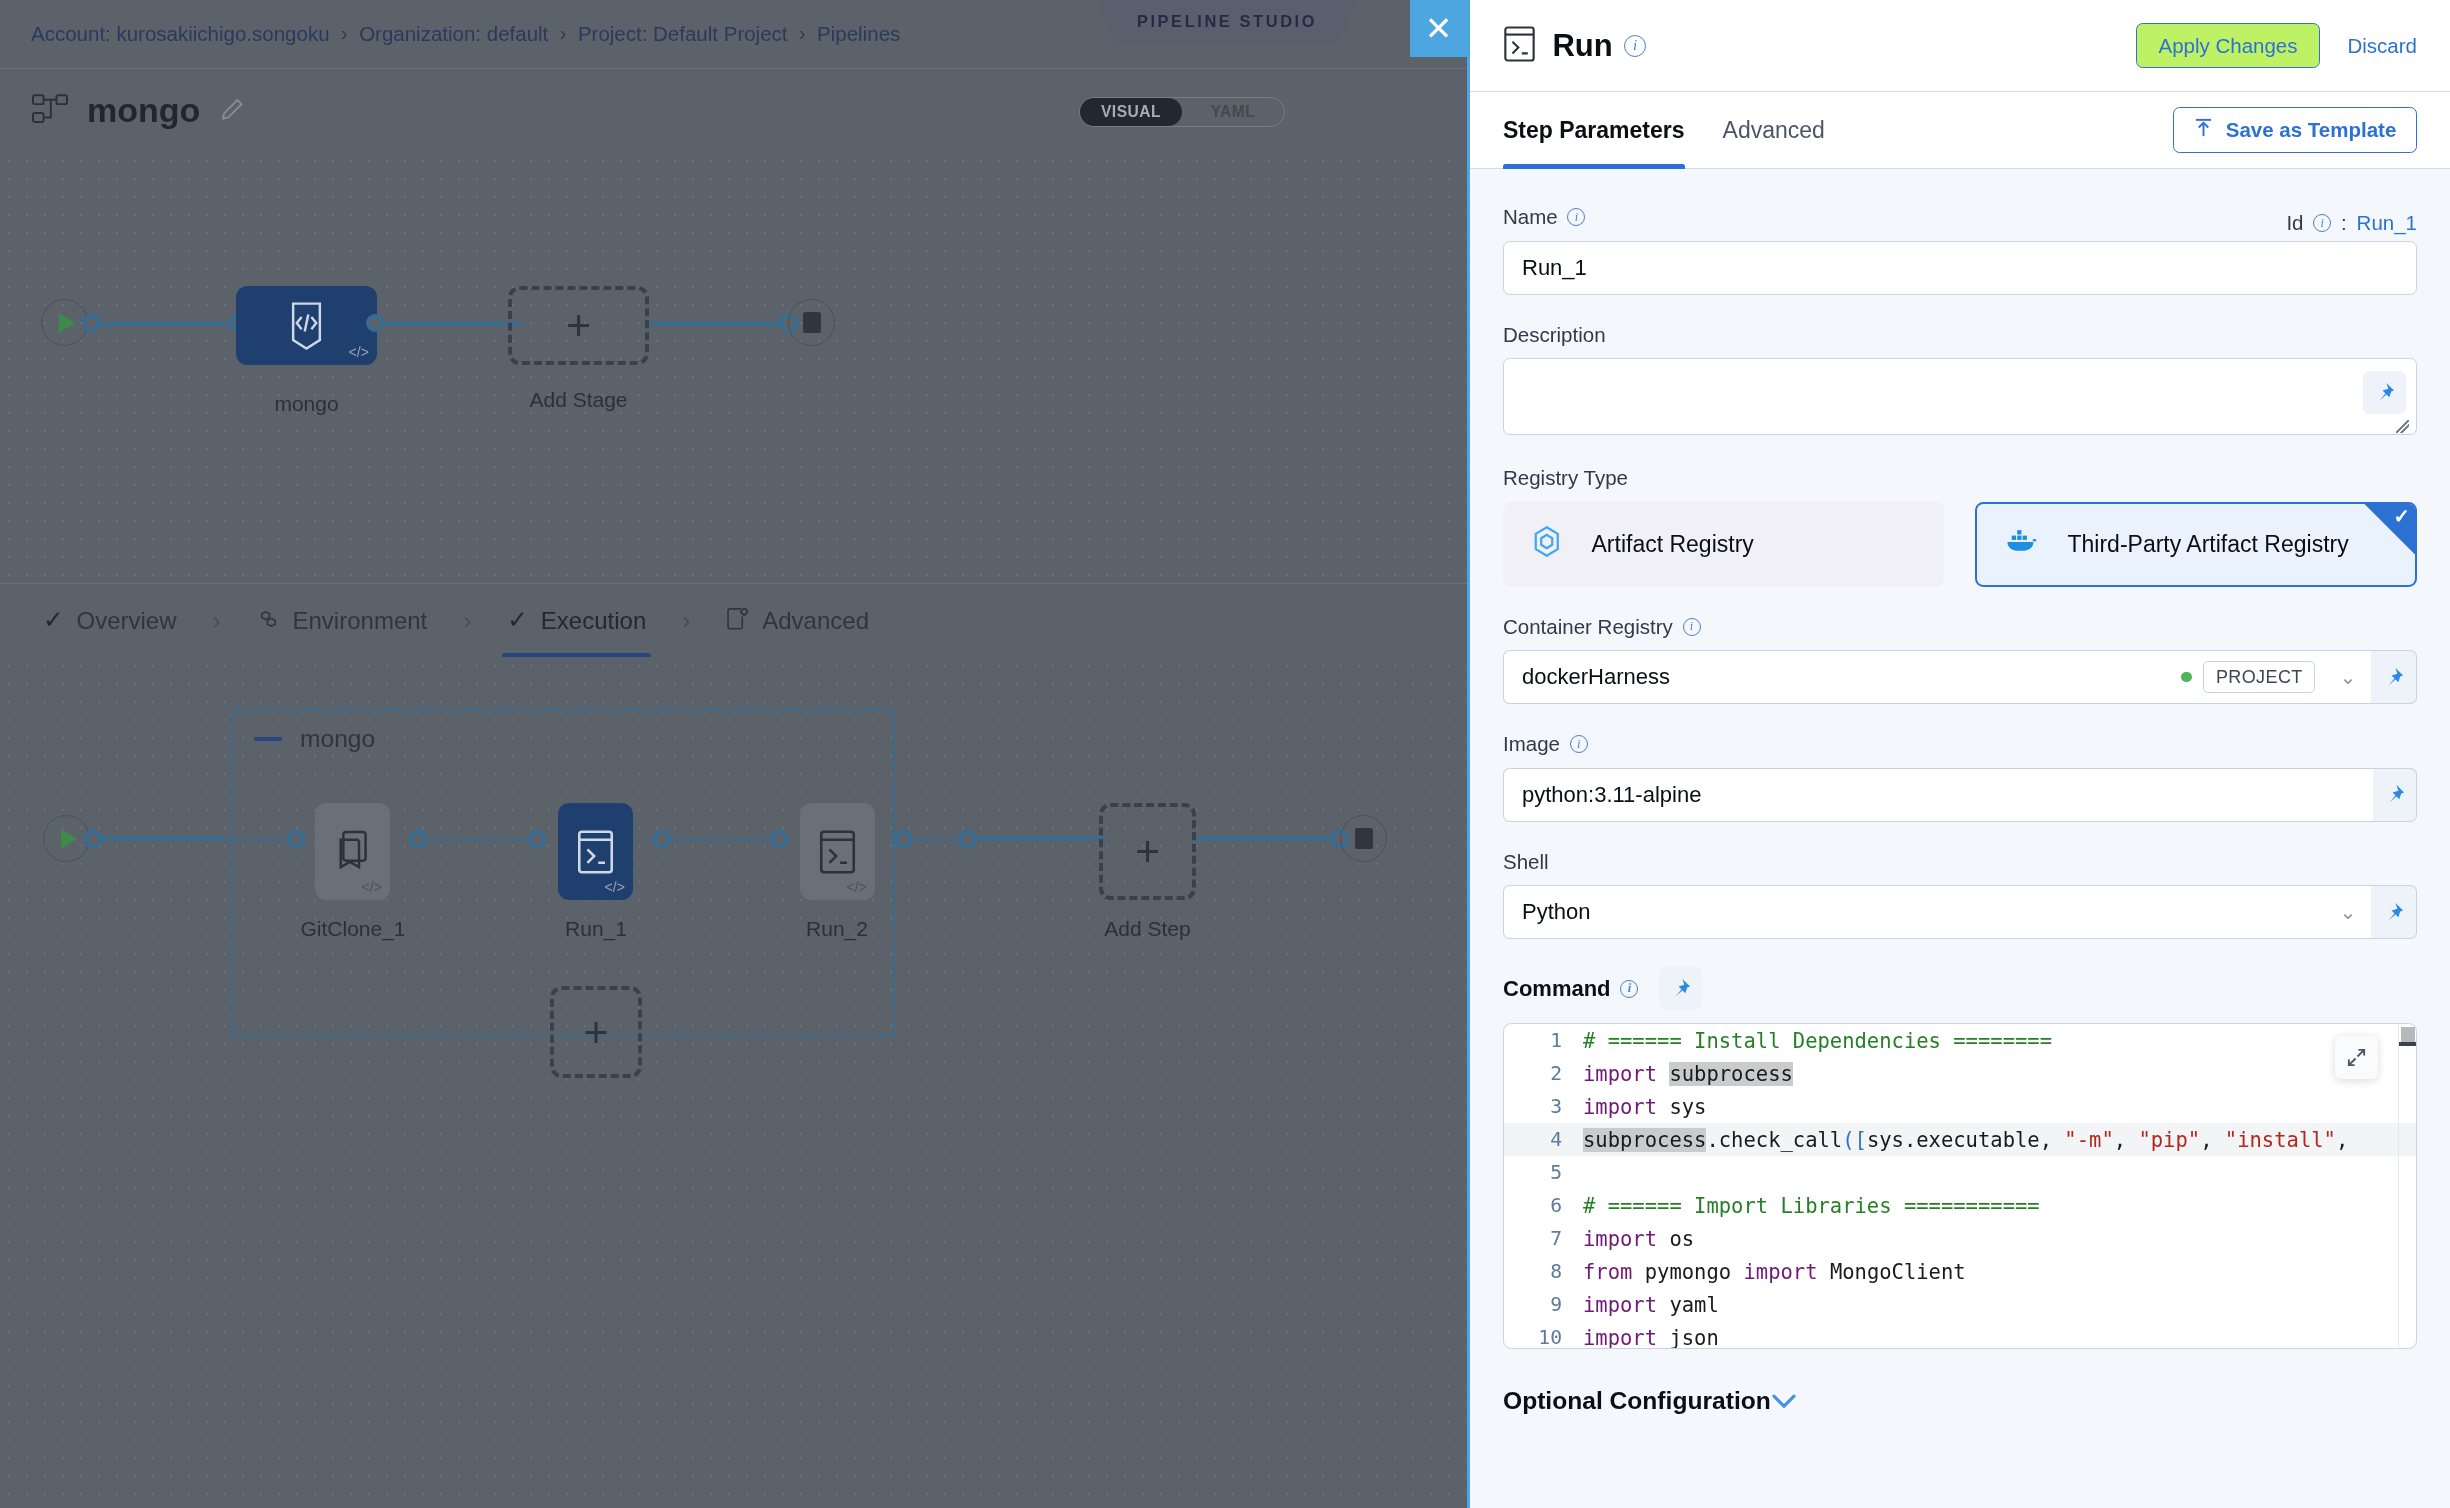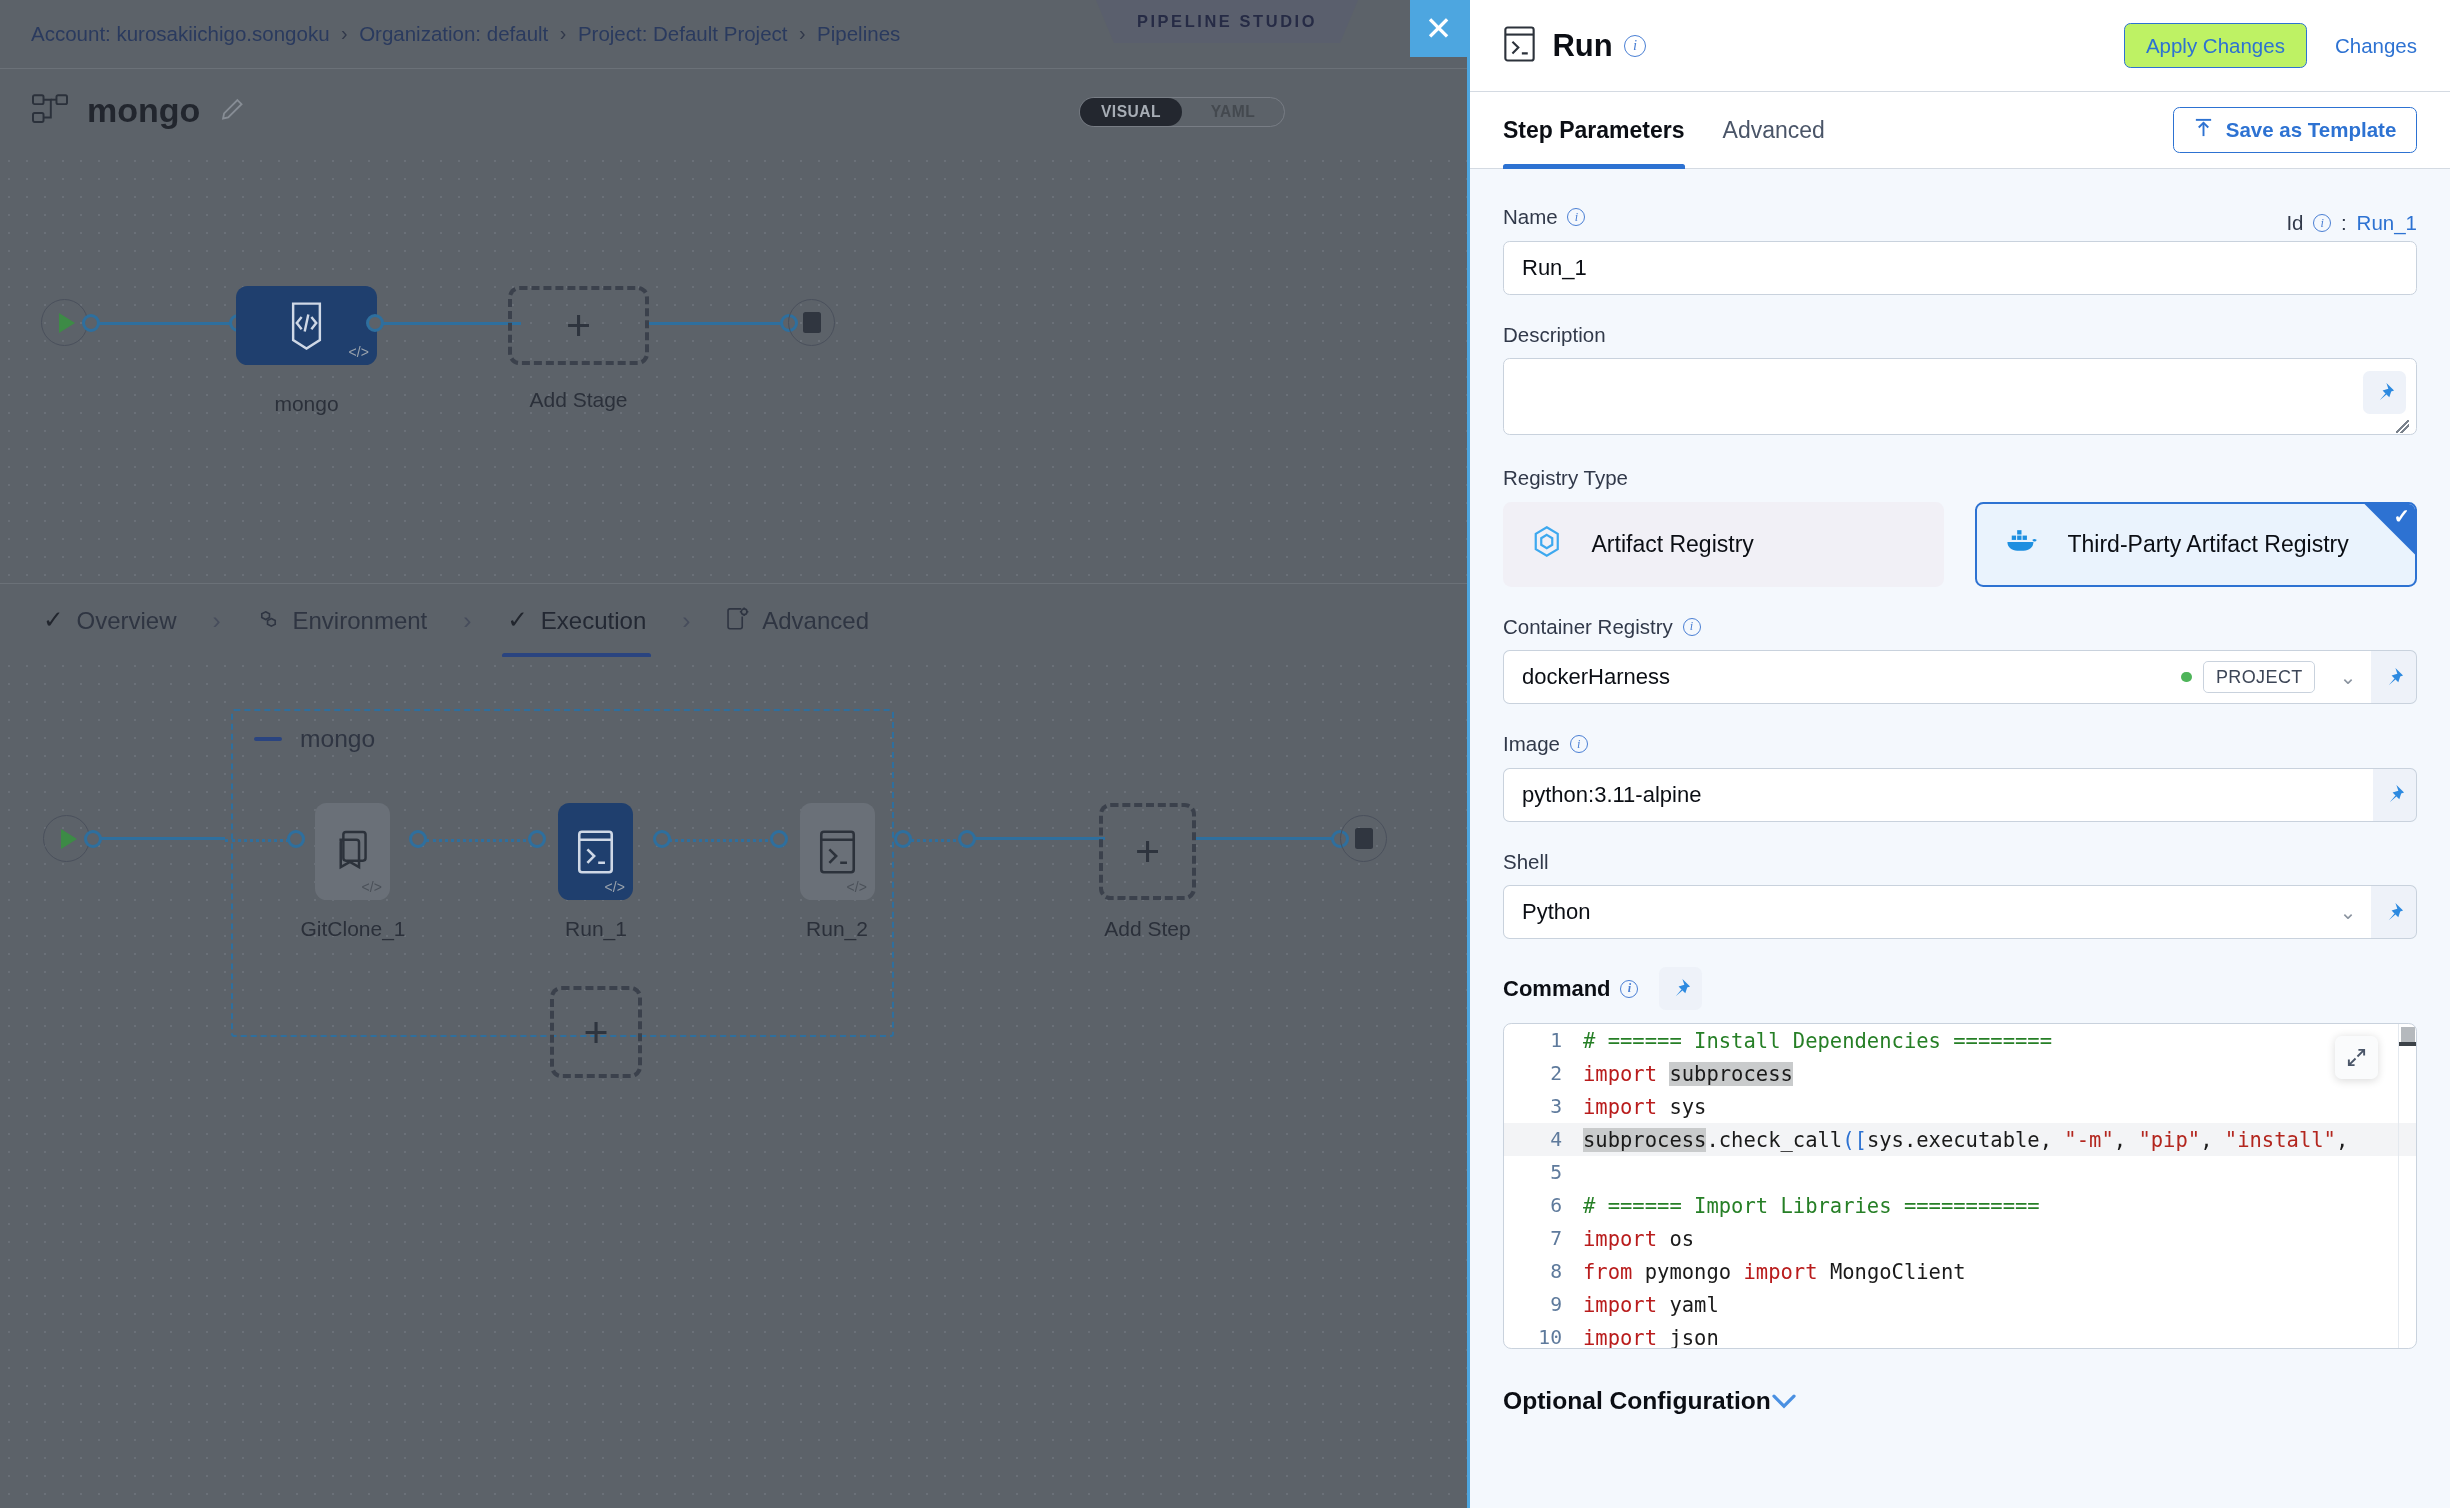--- a/index.html
+++ b/index.html
@@ -314,21 +314,21 @@
     height: 326px; position: relative; overflow: hidden;
   }
   #code-rows { font-family: "DejaVu Sans Mono", monospace; font-size: 20.5px; }
   .code-row { display: flex; height: 33px; align-items: center; white-space: pre; }
   .code-row.hl { background: #f3f4f6; }
   .ln {
     width: 79px; text-align: right; padding-right: 21px;
     color: #5e7a9c; flex: none; font-size: 19.7px;
   }
   .tk-com { color: #267f26; }
-  .tk-kw  { color: #b91c1c; }
+  .tk-kw  { color: #701a75; }
   .tk-str { color: #b3261e; }
   .tk-bkt { color: #2d72d2; }
   .tk-pln { color: #1a1a1a; }
   .tk-sel { background: #c9cbcc; }
   #expand-btn {
     position: absolute; right: 38px; top: 11.5px; width: 43px; height: 43px;
     background: #fafbfc; border-radius: 6.6px; box-shadow: 0 1.6px 8.2px rgba(0,0,0,.14);
     display: flex; align-items: center; justify-content: center; cursor: pointer;
   }
   #vscroll {
@@ -540,21 +540,21 @@
       <svg width="33" height="38" viewBox="0 0 28 32" fill="none" stroke="#2c323b" stroke-width="1.8">
         <rect x="2" y="2" width="24" height="28" rx="2"></rect>
         <path d="M2 8 h24"></path>
         <path d="M8 14 l5 5 l-5 5 M16 24 h5"></path>
       </svg>
     </span>
     <span id="panel-title">Run</span>
     <span class="info-i big" style="margin-left:11.5px;">i</span>
     <span class="spacer"></span>
     <button id="apply-btn">Apply Changes</button>
-    <span id="discard-btn">Changes</span>
+    <span id="discard-btn">Discard</span>
   </div>
 
   <div id="tabs-row">
     <div class="p-tab active">Step Parameters</div>
     <div class="p-tab">Advanced</div>
     <span class="spacer"></span>
     <button id="save-tmpl-btn">
       <span>
         <svg width="21" height="21" viewBox="0 0 22 22" fill="none" stroke="#2d72d2" stroke-width="2">
           <path d="M3 3 h16"></path>

